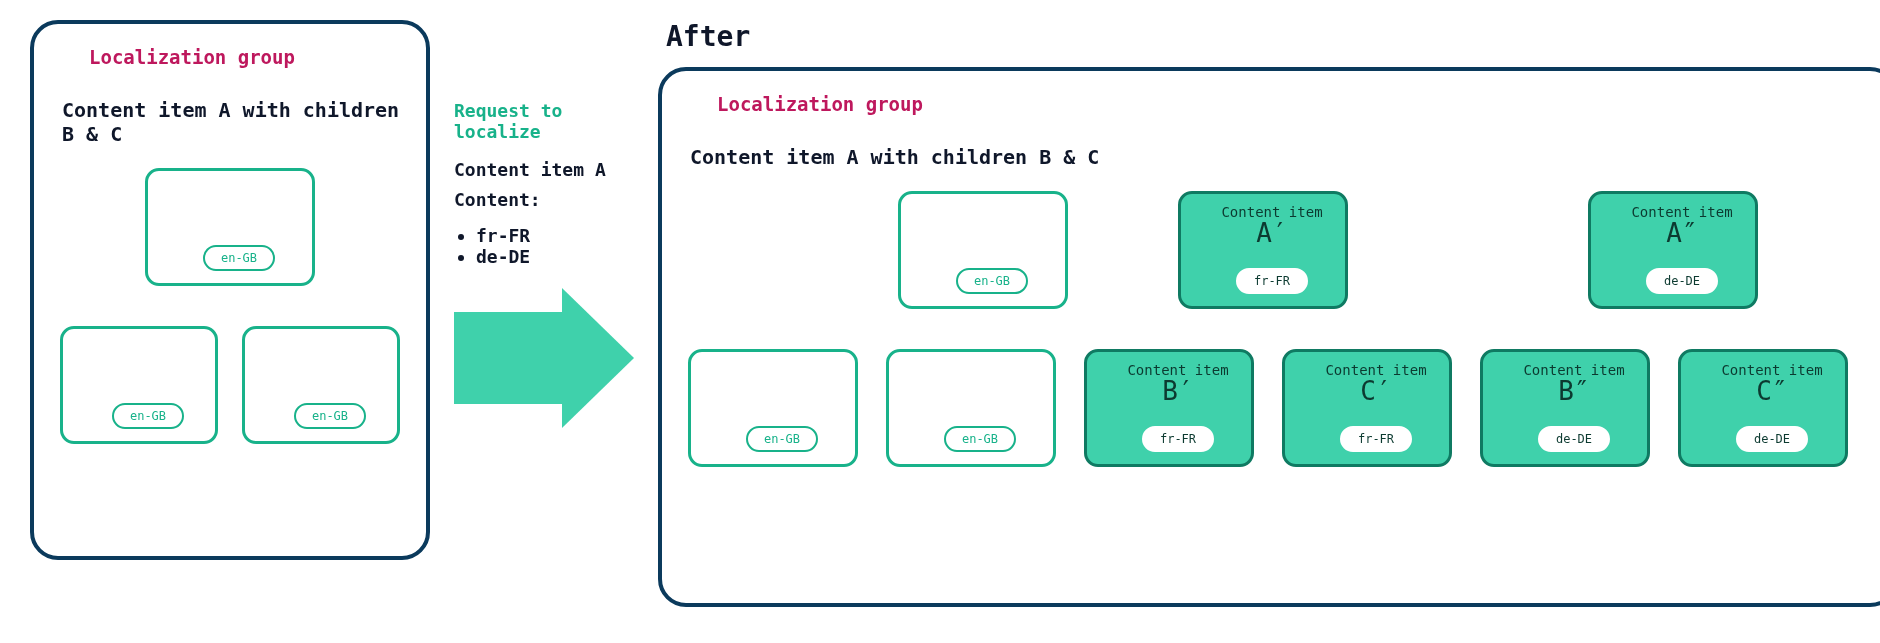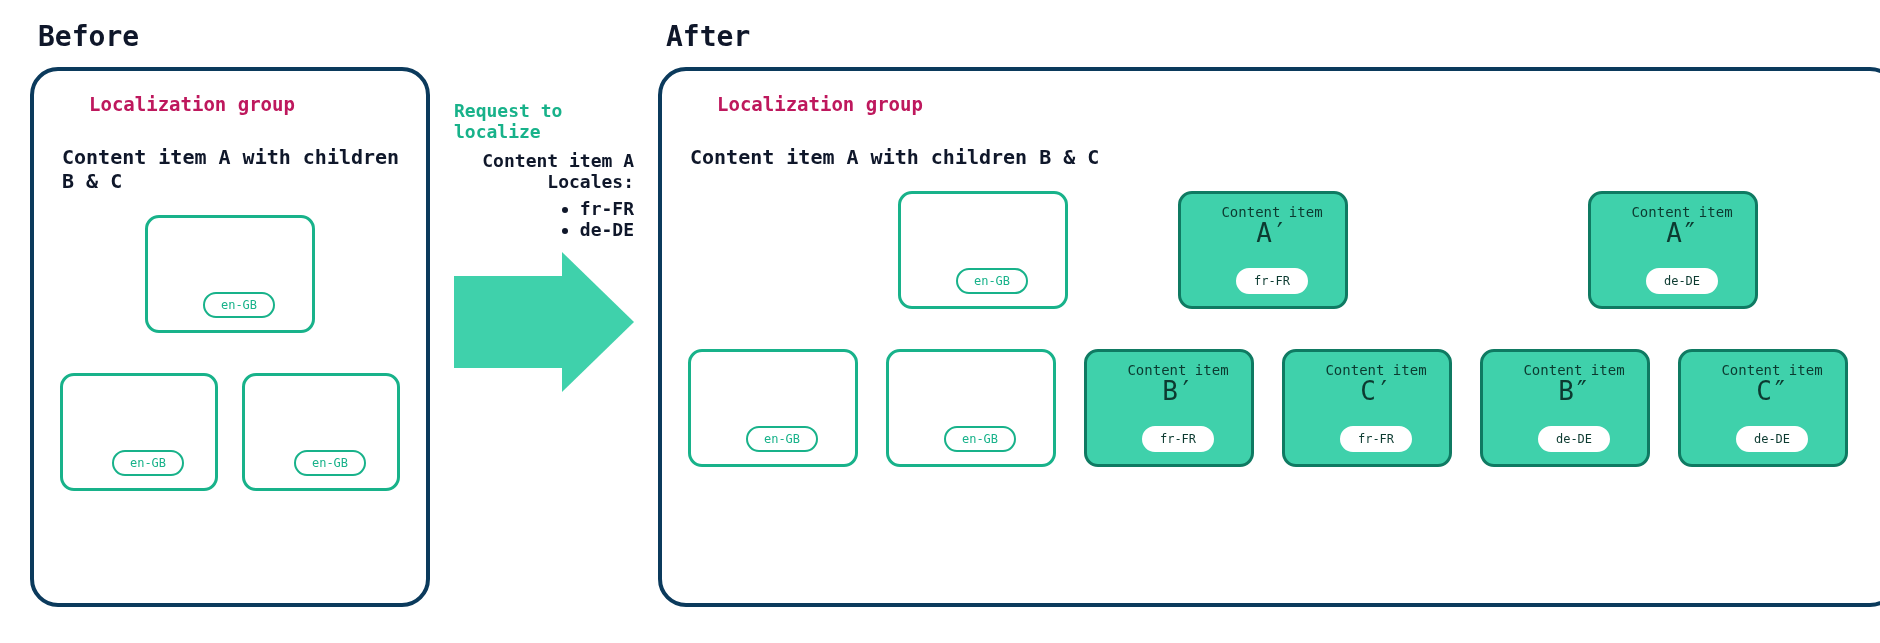--- a/index.html
+++ b/index.html
@@ -98,21 +98,22 @@
   
   .after-top { display:flex; gap:40px; }
   .after-bot { display:flex; gap:28px; margin-top:40px; }
 
   
   .mid {
     width: 190px;
     padding-top: 80px;
     display:flex;
     flex-direction:column;
-    align-items:flex-end;
+    align-items:flex-start;
+    gap:9px;
   }
   .mid .req {
     color:#18b28a;
     font-weight:700;
     font-size:18px;
     margin-bottom:8px;
   }
   .mid .ci {
     color:#0f172a;
     font-weight:700;
@@ -144,21 +145,20 @@
     border-bottom:70px solid transparent;
     border-left:72px solid #3fd1ab;
   }
 </style>
 </head>
 <body>
 
 <div class="stage">
 
   <div class="col">
-    <div class="heading">Before</div>
     <div class="panel panel-before">
       <div class="group-label">Localization group</div>
       <div class="subtitle">Content item A with children B &amp; C</div>
 
       <div class="row center">
         <div class="card src">
           <span class="ci-line">Content item</span>
           <span class="ci-big">A</span>
           <span class="pill">en-GB</span>
         </div>
@@ -175,21 +175,21 @@
           <span class="ci-big">C</span>
           <span class="pill">en-GB</span>
         </div>
       </div>
     </div>
   </div>
 
   <div class="mid">
     <div class="req">Request to localize</div>
     <div class="ci">Content item A</div>
-    <div class="ci">Locales:</div>
+    <div class="ci">Content:</div>
     <ul>
       <li>fr-FR</li>
       <li>de-DE</li>
     </ul>
     <div class="arrow">
       <div class="shaft"></div>
       <div class="head"></div>
     </div>
   </div>
 

